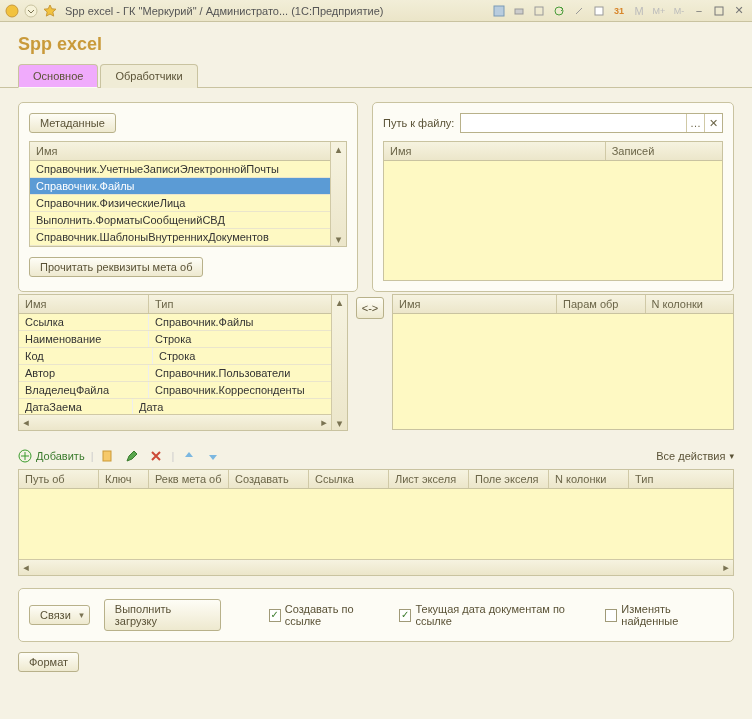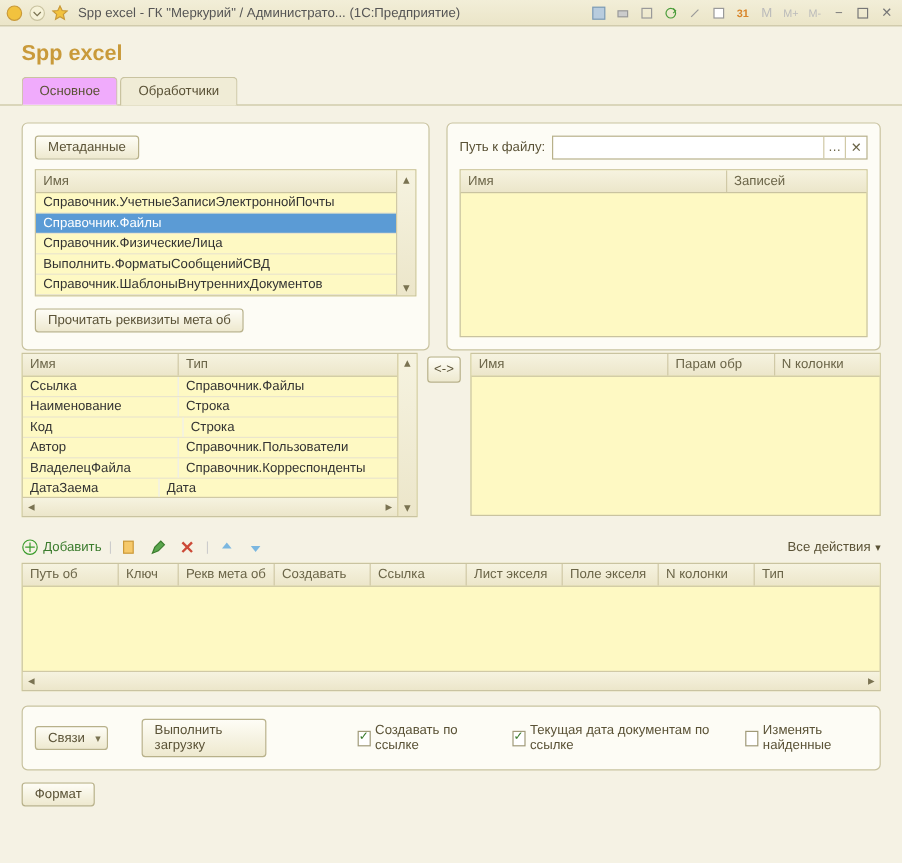--- a/index.html
+++ b/index.html
@@ -43,21 +43,21 @@
 .scroll-h .arrow { width: 14px; display: flex; align-items: center; justify-content: center; color: #7a7352; }
 .scroll-h .track { flex: 1; }
 .table-wrap { display: flex; }
 .table-main { flex: 1; }
 .row2 { display: flex; gap: 8px; margin-bottom: 12px; align-items: flex-start;}
 .midbtn { width: 28px; height: 22px; border: 1px solid #b8b18a; border-radius: 3px; background: linear-gradient(#fefdf6,#eee9cf); display: flex; align-items: center; justify-content: center; color: #5a5236; align-self: flex-start; margin-top: 3px;}
 .toolbar { display: flex; align-items: center; gap: 6px; padding: 4px 0; }
 .ticon2 { width: 18px; height: 18px; display: flex; align-items: center; justify-content: center; }
 .link { color: #3a7b2c; display: inline-flex; align-items: center; gap: 4px; }
 .spacer { flex: 1; }
-.bottom-row { display: flex; align-items: center; gap: 28px; padding: 10px; border: 1px solid #c9c3a0; border-radius: 5px; background: #fdfcf5; margin-bottom: 10px;}
+.bottom-row { display: flex; align-items: center; gap: 14px; padding: 10px; border: 1px solid #c9c3a0; border-radius: 5px; background: #fdfcf5; margin-bottom: 10px;}
 .dropdown-btn { padding-right: 18px; position: relative;}
 .dropdown-btn::after { content: "▾"; position: absolute; right: 5px; font-size: 9px; color: #7a7352;}
 svg { display: block; }
 </style>
 </head>
 <body>
 
 <div class="titlebar">
   <span class="ticon">
       <svg width="14" height="14">

